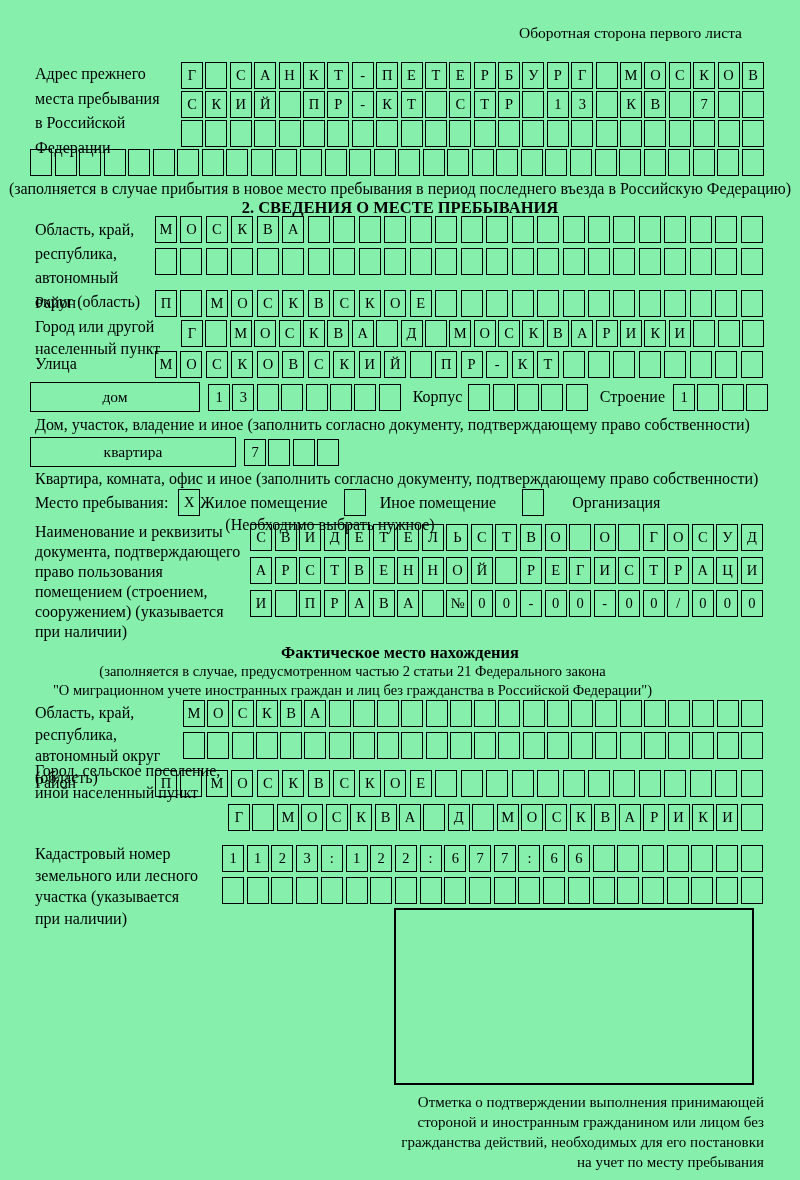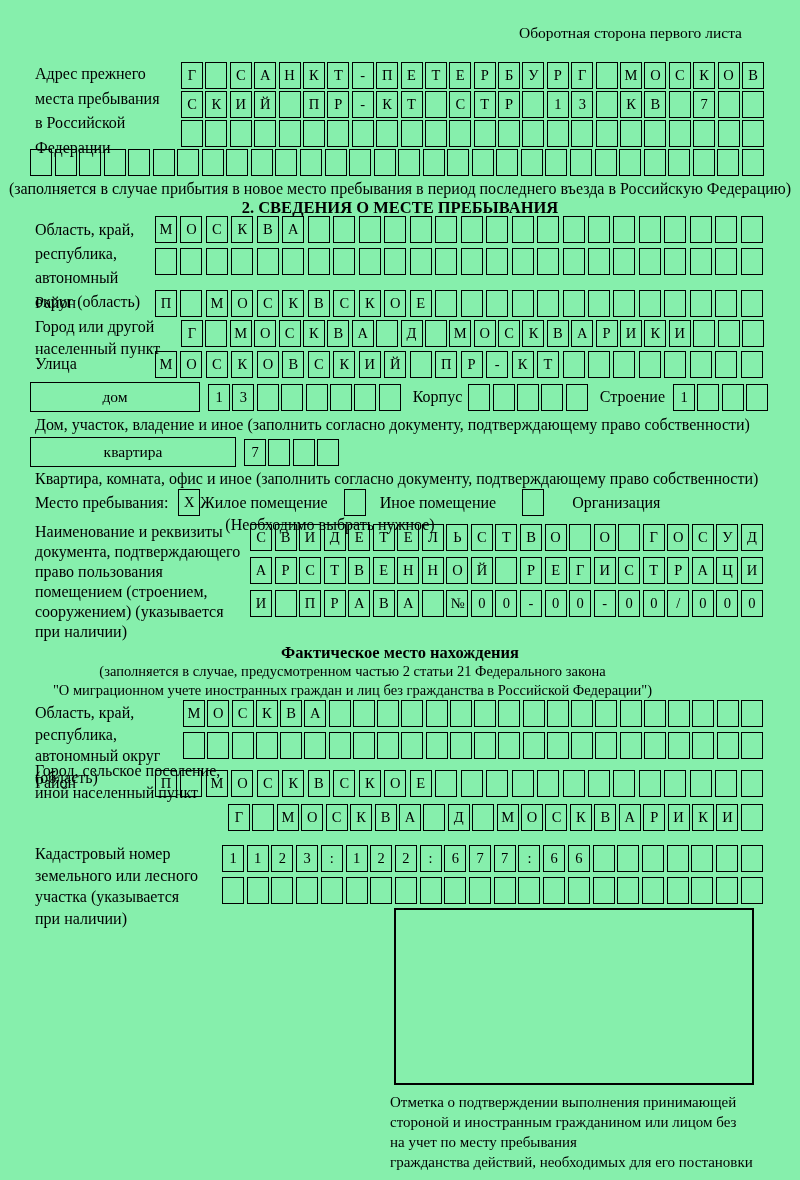--- a/index.html
+++ b/index.html
@@ -15,21 +15,21 @@
   .row{display:flex;justify-content:space-between;}
   .row.gap{justify-content:flex-start;gap:2.4px;width:auto;}
   .cell{flex:none;width:22px;height:27px;border:1.7px solid #000;box-sizing:border-box;
         display:flex;align-items:center;justify-content:center;font-size:14.5px;}
   .hrow{display:flex;align-items:center;}
   .widebox{border:1.7px solid #000;height:30px;box-sizing:border-box;display:flex;
            align-items:center;justify-content:center;font-size:15.5px;flex:none;}
   .inline-lbl{font-size:16px;flex:none;}
   .stamp{border:2px solid #000;box-sizing:border-box;}
   .cap-block .line{font-size:14.5px;line-height:18.5px;text-align:center;}
-  .stamp-cap .line{font-size:15px;line-height:20px;text-align:left;}
+  .stamp-cap .line{font-size:15px;line-height:20px;text-align:right;}
 </style>
 </head>
 <body>
 
 <div class="page">
 
   <div class="abs right-note" style="top:24px;right:58px">Оборотная сторона первого листа</div>
 
   <div class="abs lbl-block" style="left:35px;top:62px;line-height:24.5px">
       <div class="line">Адрес прежнего</div>
@@ -601,17 +601,17 @@
       <div class="cell"></div>
       <div class="cell"></div>
       <div class="cell"></div>
       <div class="cell"></div>
     </div>
 
   <div class="abs stamp" style="left:394px;top:908px;width:360px;height:177px"></div>
   <div class="abs stamp-cap" style="left:390px;top:1092px;width:374px">
       <div class="line">Отметка о подтверждении выполнения принимающей</div>
       <div class="line">стороной и иностранным гражданином или лицом без</div>
+      <div class="line">гражданства действий, необходимых для его постановки</div>
       <div class="line">на учет по месту пребывания</div>
-      <div class="line">гражданства действий, необходимых для его постановки</div>
     </div>
 
 </div>
 
 </body></html>

